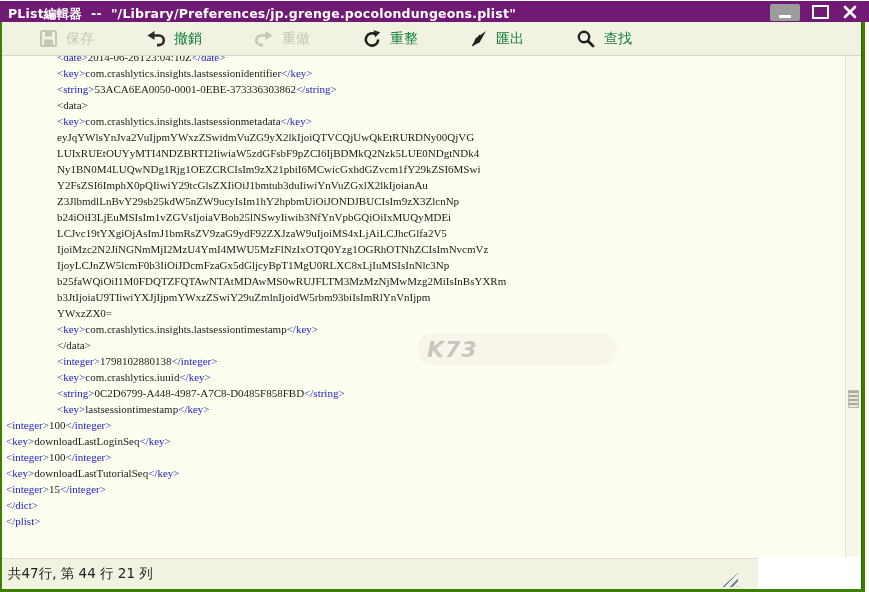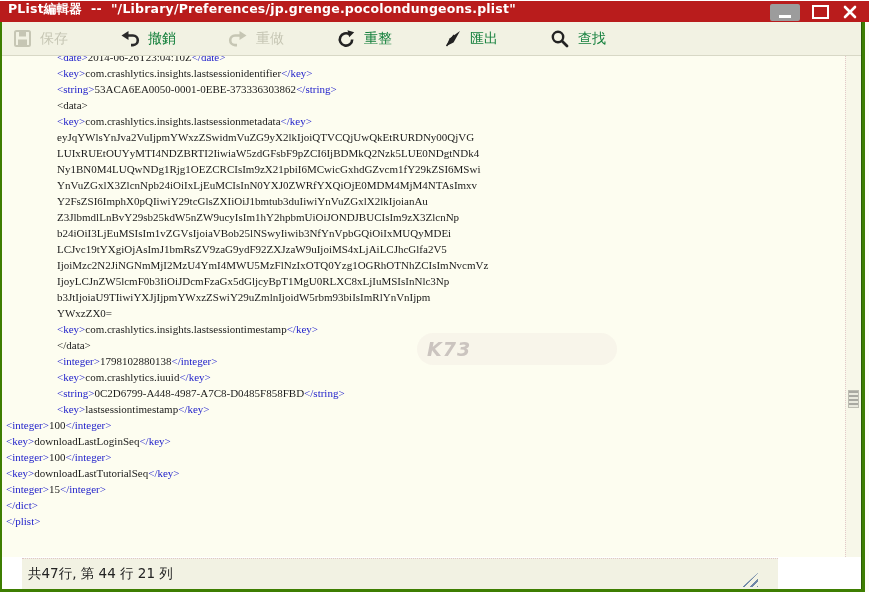--- a/index.html
+++ b/index.html
@@ -2,40 +2,40 @@
 <html><head>
 <meta charset="utf-8">
 <style>
   * { margin:0; padding:0; box-sizing:border-box; }
   html,body { width:869px; height:592px; overflow:hidden; }
   body { position:relative; font-family:"DejaVu Sans", sans-serif; background:#ffffff; }
 
   
   .titlebar {
     position:absolute; left:0; top:1px; width:869px; height:22px;
-    background:#b91c1c; color:#ffffff; display:flex; align-items:flex-start;
+    background:#701a75; color:#ffffff; display:flex; align-items:flex-end;
   }
   .title-text {
     font-size:12.5px; font-weight:bold; padding-left:8px;
     white-space:pre; letter-spacing:0.2px;
   }
   .win-controls { position:absolute; right:10px; top:1px; display:flex; align-items:center; gap:12px; height:20px; }
   .btn-min {
     width:30px; height:17px; background:#9c9c9c; border-radius:2px;
     display:flex; align-items:flex-end; justify-content:center; padding-bottom:3px;
   }
   .btn-min .bar { width:12px; height:3px; background:#ffffff; }
   .btn-max { width:17px; height:14px; border:2px solid #ffffff; background:transparent; }
   .btn-close { width:18px; height:16px; display:flex; align-items:center; justify-content:center; }
 
   
   .toolbar {
     position:absolute; left:2px; top:22px; width:863px; height:34px;
     background:#f2f2e3; border-bottom:1px solid #d8d8c6;
-    display:flex; align-items:center; padding-left:2px; gap:6px;
+    display:flex; align-items:center; padding-left:28px; gap:6px;
   }
   .tb-btn { display:flex; align-items:center; gap:8px; padding:3px 9px; border-radius:3px; }
   .tb-btn .tb-label { font-size:14px; color:#15803d; }
   .tb-btn.disabled .tb-label { color:#c6c6b4; }
   .tb-gap { width:22px; }
 
   
   .editor {
     position:absolute; left:2px; top:56px; width:843px; height:501px;
     background:#fdfdf0; overflow:hidden;
@@ -48,40 +48,40 @@
   .code-line.ind { padding-left:51px; }
   .code-line .tag { color:#2323cb; }
   .code-line .txt { color:#1b1b1b; }
 
   .watermark {
     position:absolute; left:415px; top:277px; width:200px; height:32px;
     display:flex; align-items:center; gap:6px; pointer-events:none;
     background:rgba(225,208,212,0.18); border-radius:16px; padding-left:10px;
   }
   .watermark span {
-    font-size:19px; font-weight:bold; font-style:italic;
+    font-size:22px; font-weight:bold; font-style:italic;
     color:rgba(130,115,122,0.38); letter-spacing:1px;
   }
 
   
   .vscroll {
     position:absolute; left:845px; top:56px; width:16px; height:501px;
     background:#f7f7e9; border-left:1px dotted #e3c9c9;
   }
   .vthumb {
     position:absolute; left:2px; top:334px; width:11px; height:18px;
     background:repeating-linear-gradient(to bottom,#a9a9a1 0 2px,#e9e9dd 2px 4px);
     border:1px solid #bdbdb2;
   }
 
   
   .statusbar {
     position:absolute; left:2px; top:558px; width:756px; height:31px;
     background:#f2f2e3; border-top:1px dotted #e0c6c6;
-    display:flex; align-items:center;margin-left:20px;
+    display:flex; align-items:center;
   }
   .status-text { font-size:13.5px; color:#222222; padding-left:6px; }
   .resize-grip {
     position:absolute; right:20px; bottom:2px; width:16px; height:14px;
     background:repeating-linear-gradient(135deg,#6f87a6 0 2px,transparent 2px 5px);
     clip-path:polygon(100% 0, 100% 100%, 0 100%);
   }
 
   
   .border-left  { position:absolute; left:0; top:22px; width:2px; height:570px; background:#3e7e01; }
@@ -165,27 +165,27 @@
 <div class="editor">
   <div class="code">
       <div class="code-line ind"><span class="tag">&lt;date&gt;</span><span class="txt">2014-06-26T23:04:10Z</span><span class="tag">&lt;/date&gt;</span></div>
       <div class="code-line ind"><span class="tag">&lt;key&gt;</span><span class="txt">com.crashlytics.insights.lastsessionidentifier</span><span class="tag">&lt;/key&gt;</span></div>
       <div class="code-line ind"><span class="tag">&lt;string&gt;</span><span class="txt">53ACA6EA0050-0001-0EBE-373336303862</span><span class="tag">&lt;/string&gt;</span></div>
       <div class="code-line ind"><span class="txt">&lt;data&gt;</span></div>
       <div class="code-line ind"><span class="tag">&lt;key&gt;</span><span class="txt">com.crashlytics.insights.lastsessionmetadata</span><span class="tag">&lt;/key&gt;</span></div>
       <div class="code-line ind"><span class="txt">eyJqYWlsYnJva2VuIjpmYWxzZSwidmVuZG9yX2lkIjoiQTVCQjUwQkEtRURDNy00QjVG</span></div>
       <div class="code-line ind"><span class="txt">LUIxRUEtOUYyMTI4NDZBRTI2IiwiaW5zdGFsbF9pZCI6IjBDMkQ2Nzk5LUE0NDgtNDk4</span></div>
       <div class="code-line ind"><span class="txt">Ny1BN0M4LUQwNDg1Rjg1OEZCRCIsIm9zX21pbiI6MCwicGxhdGZvcm1fY29kZSI6MSwi</span></div>
-      <div class="code-line ind"><span class="txt">YnVuZGxlX3ZlcnNpb24iOiIxLjEuMCIsInN0YXJ0ZWRfYXQiOjE0MDM4MjM4NTAsImxv</span></div>
       <div class="code-line ind"><span class="txt">Y2FsZSI6ImphX0pQIiwiY29tcGlsZXIiOiJ1bmtub3duIiwiYnVuZGxlX2lkIjoianAu</span></div>
       <div class="code-line ind"><span class="txt">Z3JlbmdlLnBvY29sb25kdW5nZW9ucyIsIm1hY2hpbmUiOiJONDJBUCIsIm9zX3ZlcnNp</span></div>
       <div class="code-line ind"><span class="txt">b24iOiI3LjEuMSIsIm1vZGVsIjoiaVBob25lNSwyIiwib3NfYnVpbGQiOiIxMUQyMDEi</span></div>
       <div class="code-line ind"><span class="txt">LCJvc19tYXgiOjAsImJ1bmRsZV9zaG9ydF92ZXJzaW9uIjoiMS4xLjAiLCJhcGlfa2V5</span></div>
       <div class="code-line ind"><span class="txt">IjoiMzc2N2JiNGNmMjI2MzU4YmI4MWU5MzFlNzIxOTQ0Yzg1OGRhOTNhZCIsImNvcmVz</span></div>
       <div class="code-line ind"><span class="txt">IjoyLCJnZW5lcmF0b3IiOiJDcmFzaGx5dGljcyBpT1MgU0RLXC8xLjIuMSIsInNlc3Np</span></div>
+      <div class="code-line ind"><span class="txt">b25faWQiOiI1M0FDQTZFQTAwNTAtMDAwMS0wRUJFLTM3MzMzNjMwMzg2MiIsInBsYXRm</span></div>
       <div class="code-line ind"><span class="txt">b3JtIjoiaU9TIiwiYXJjIjpmYWxzZSwiY29uZmlnIjoidW5rbm93biIsImRlYnVnIjpm</span></div>
       <div class="code-line ind"><span class="txt">YWxzZX0=</span></div>
       <div class="code-line ind"><span class="tag">&lt;key&gt;</span><span class="txt">com.crashlytics.insights.lastsessiontimestamp</span><span class="tag">&lt;/key&gt;</span></div>
       <div class="code-line ind"><span class="txt">&lt;/data&gt;</span></div>
       <div class="code-line ind"><span class="tag">&lt;integer&gt;</span><span class="txt">1798102880138</span><span class="tag">&lt;/integer&gt;</span></div>
       <div class="code-line ind"><span class="tag">&lt;key&gt;</span><span class="txt">com.crashlytics.iuuid</span><span class="tag">&lt;/key&gt;</span></div>
       <div class="code-line ind"><span class="tag">&lt;string&gt;</span><span class="txt">0C2D6799-A448-4987-A7C8-D0485F858FBD</span><span class="tag">&lt;/string&gt;</span></div>
       <div class="code-line ind"><span class="tag">&lt;key&gt;</span><span class="txt">lastsessiontimestamp</span><span class="tag">&lt;/key&gt;</span></div>
       <div class="code-line"><span class="tag">&lt;integer&gt;</span><span class="txt">100</span><span class="tag">&lt;/integer&gt;</span></div>
       <div class="code-line"><span class="tag">&lt;key&gt;</span><span class="txt">downloadLastLoginSeq</span><span class="tag">&lt;/key&gt;</span></div>

